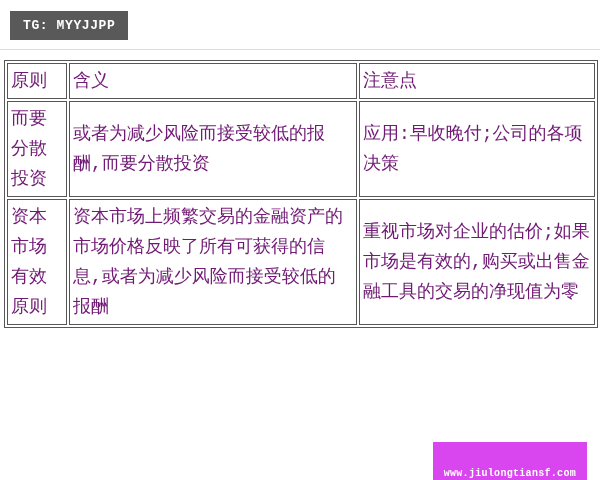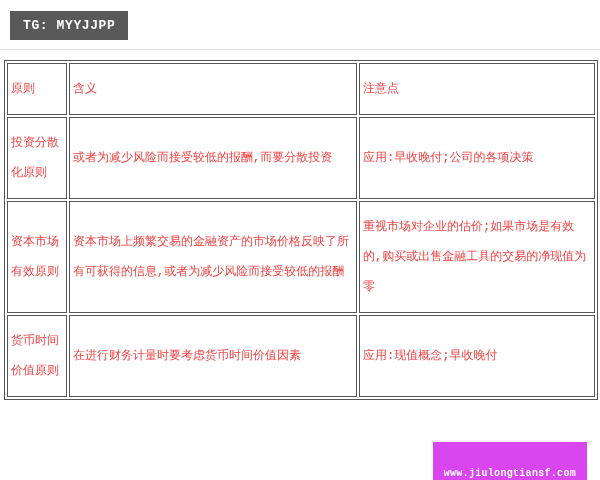--- a/index.html
+++ b/index.html
@@ -15,22 +15,22 @@
   .divider{
     position:absolute;left:0;top:49px;width:600px;height:1px;background:#dcdcdc;
   }
   table.principles{
     position:absolute;left:4px;top:60px;width:594px;
     border-collapse:separate;border-spacing:2px;
     border:1px solid #565656;table-layout:fixed;background:#ffffff;
   }
   table.principles td{
     border:1px solid #565656;
-    font-size:12px;line-height:30px;color:#ef4444;
-    padding:10px 3px;vertical-align:middle;text-align:left;
+    font-size:18px;line-height:30px;color:#701a75;
+    padding:2px 3px;vertical-align:middle;text-align:left;
     word-break:break-all;overflow-wrap:break-word;background:#ffffff;
   }
   col.c1{width:60px;} col.c2{width:288px;} col.c3{width:auto;}
   .site-badge{
     position:absolute;right:13px;top:442px;height:31px;line-height:31px;
     padding:16px 11px;background:#d946ef;color:#ffffff;
     font-size:10px;font-weight:bold;letter-spacing:0.3px;white-space:nowrap;
   }
 </style>
 </head>
@@ -48,32 +48,27 @@
         <col class="c2">
         <col class="c3">
       </colgroup>
     <tbody>
       <tr>
         <td>原则</td>
         <td>含义</td>
         <td>注意点</td>
       </tr>
       <tr>
-        <td>投资分散化原则</td>
+        <td>而要分散投资</td>
         <td>或者为减少风险而接受较低的报酬,而要分散投资</td>
         <td>应用:早收晚付;公司的各项决策</td>
       </tr>
       <tr>
         <td>资本市场有效原则</td>
         <td>资本市场上频繁交易的金融资产的市场价格反映了所有可获得的信息,或者为减少风险而接受较低的报酬</td>
         <td>重视市场对企业的估价;如果市场是有效的,购买或出售金融工具的交易的净现值为零</td>
-      </tr>
-      <tr>
-        <td>货币时间价值原则</td>
-        <td>在进行财务计量时要考虑货币时间价值因素</td>
-        <td>应用:现值概念;早收晚付</td>
       </tr>
     </tbody>
   </table>
 
   <div class="site-badge">www.jiulongtiansf.com</div>
 
 </div>
 
 </body></html>

